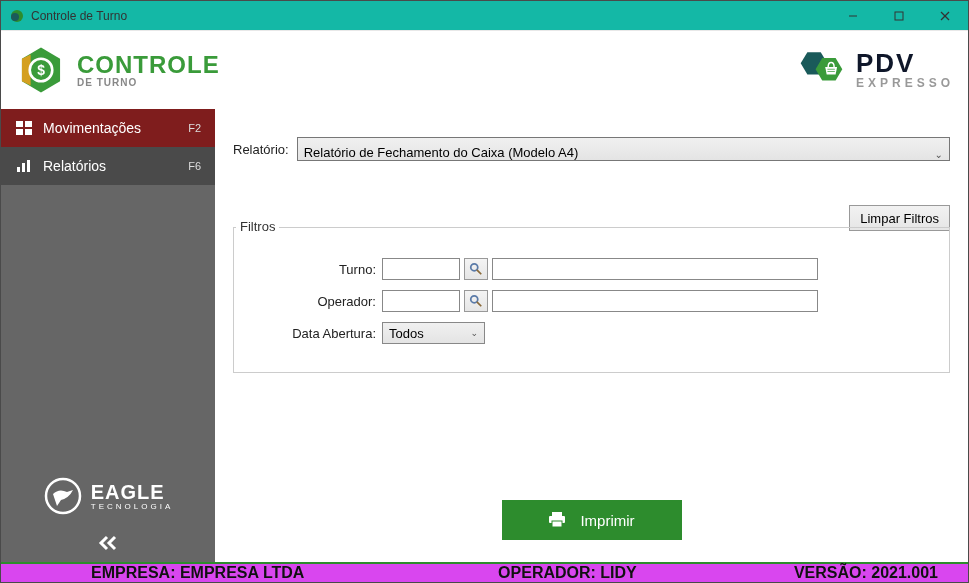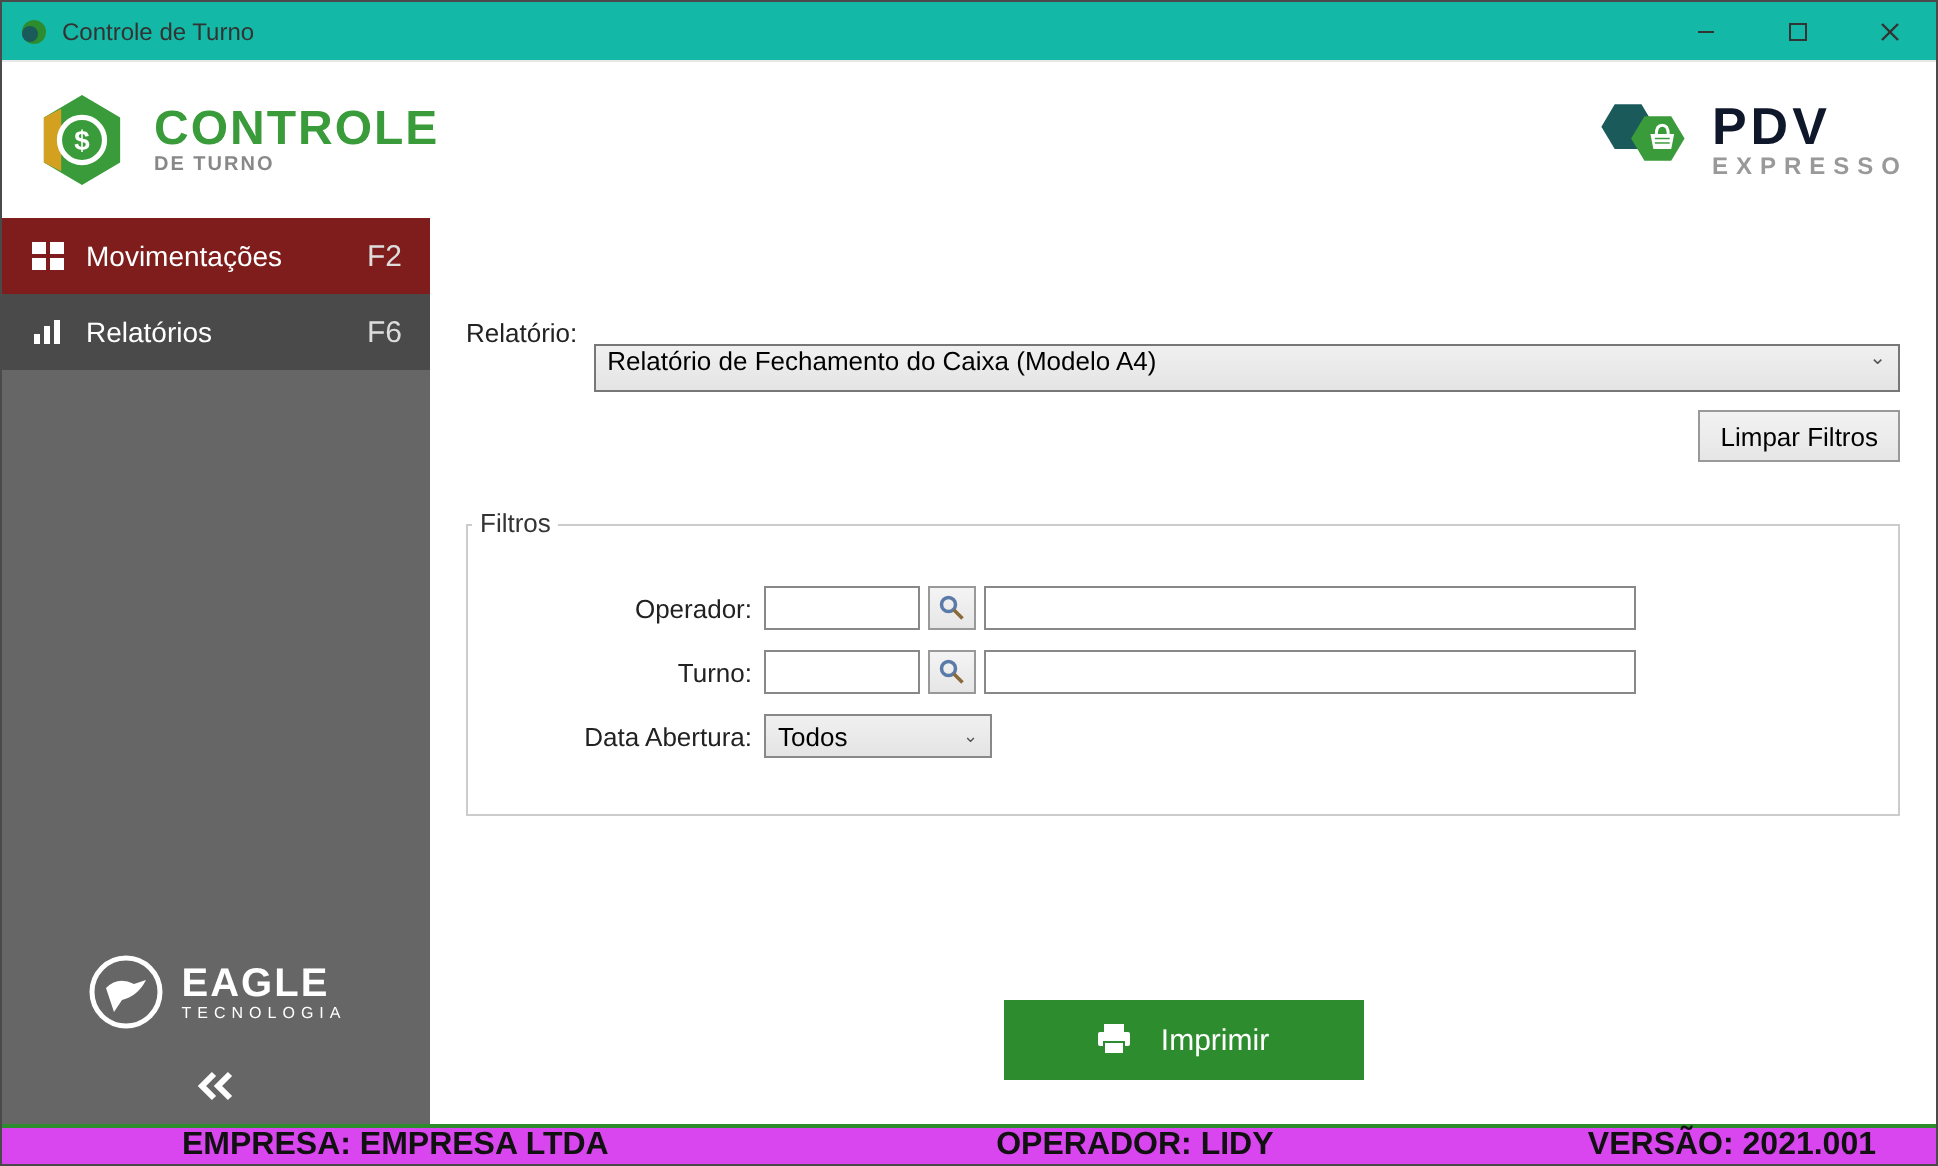--- a/index.html
+++ b/index.html
@@ -23,48 +23,48 @@
     .logo-right .txt .small { font-size: 12px; font-weight: 600; color: #999; letter-spacing: 4px; }
 
     
     .body { flex: 1; display: flex; min-height: 0; }
 
     
     .sidebar { width: 214px; background: #666; display: flex; flex-direction: column; color: #fff; }
     .side-item { height: 38px; display: flex; align-items: center; padding: 0 14px; font-size: 14px; cursor: pointer; }
     .side-item .icon { width: 18px; margin-right: 10px; display: flex; align-items: center; justify-content: center; }
     .side-item .label { flex: 1; }
-    .side-item .key { font-size: 15px; color: #ddd; }
+    .side-item .key { font-size: 11px; color: #ddd; }
     .side-item.active { background: #4a4a4a; }
     .side-item:not(.active) { background: #7f1d1d; }
     .sidebar .spacer { flex: 1; }
     .eagle-logo { display: flex; align-items: center; justify-content: center; padding: 14px 0 8px; gap: 8px; color: #fff; }
     .eagle-logo .txt .big { font-size: 20px; font-weight: 700; letter-spacing: 1px; line-height: 1; }
     .eagle-logo .txt .small { font-size: 8px; letter-spacing: 3px; }
     .collapse-btn { height: 38px; display: flex; align-items: center; justify-content: center; font-size: 18px; font-weight: 700; cursor: pointer; }
 
     
     .main { flex: 1; padding: 28px 18px 18px; display: flex; flex-direction: column; position: relative; }
     .row-report { display: flex; align-items: center; gap: 8px; margin-bottom: 44px; }
     .row-report label { font-size: 13px; color: #222; }
-    .select-report { flex: 1; height: 24px; border: 1px solid #777; background: linear-gradient(#f0f0f0,#e4e4e4); font-size: 13px; padding: 0 6px; display: flex; align-items: flex-start; justify-content: space-between; margin-top: 35px; }
+    .select-report { flex: 1; height: 24px; border: 1px solid #777; background: linear-gradient(#f0f0f0,#e4e4e4); font-size: 13px; padding: 0 6px; display: flex; align-items: flex-end; justify-content: space-between; }
     .select-report .chev { font-size: 10px; color: #555; }
 
     .clear-btn { position: absolute; top: 96px; right: 18px; height: 26px; padding: 0 10px; border: 1px solid #999; background: linear-gradient(#f2f2f2,#e6e6e6); font-size: 13px; cursor: pointer; }
 
     
     .fieldset { border: 1px solid #ccc; position: relative; padding: 30px 18px 18px; margin-top: 22px; }
     .fieldset .legend { position: absolute; top: -9px; left: 2px; background: #fff; padding: 0 4px; font-size: 13px; color: #333; }
     .field-row { display: flex; align-items: center; margin-bottom: 10px; }
     .field-row .lbl { width: 130px; text-align: right; padding-right: 6px; font-size: 13px; color: #222; }
     .input-small { width: 78px; height: 22px; border: 1px solid #888; background: #fff; }
     .search-btn { width: 24px; height: 22px; margin: 0 4px; border: 1px solid #999; background: linear-gradient(#f4f4f4,#e6e6e6); display: flex; align-items: center; justify-content: center; cursor: pointer; }
     .search-btn svg { width: 14px; height: 14px; }
     .input-wide { width: 326px; height: 22px; border: 1px solid #888; background: #fff; }
-    .select-small { width: 114px; height: 22px; border: 1px solid #888; background: linear-gradient(#f0f0f0,#e4e4e4); font-size: 13px; padding: 0 6px; display: flex; align-items: center; justify-content: space-between; }
+    .select-small { width: 103px; height: 22px; border: 1px solid #888; background: linear-gradient(#f0f0f0,#e4e4e4); font-size: 13px; padding: 0 6px; display: flex; align-items: center; justify-content: space-between; }
     .select-small .chev { font-size: 9px; color: #555; }
 
     
     .actions { display: flex; justify-content: center; gap: 42px; margin-top: auto; padding-bottom: 4px; }
     .btn-green { width: 180px; height: 40px; background: #2d8c2d; color: #fff; border: none; font-size: 15px; display: flex; align-items: center; justify-content: center; gap: 14px; cursor: pointer; }
     .btn-green .icon { display: flex; }
 
     
     .statusbar { height: 20px; border-top: 2px solid #2d8c2d; display: flex; align-items: center; font-size: 16px; font-weight: 600; color: #111; background: #d946ef; }
     .statusbar .cell1 { flex: 1.3; padding-left: 90px; }
@@ -187,33 +187,33 @@
         <span class="chev">⌄</span>
       </div>
     </div>
 
     <button class="clear-btn">Limpar Filtros</button>
 
     <div class="fieldset">
       <span class="legend">Filtros</span>
 
       <div class="field-row">
-        <span class="lbl">Operador:</span>
+        <span class="lbl">Turno:</span>
         <input class="input-small" value="" style="">
         <div class="search-btn">
           <svg viewBox="0 0 16 16">
               <circle cx="6" cy="6" r="4" fill="none" stroke="#5a7aa8" stroke-width="2"></circle>
               <line x1="9" y1="9" x2="14" y2="14" stroke="#8a6a3a" stroke-width="2"></line>
             </svg>
         </div>
         <input class="input-wide" value="" style="">
       </div>
 
       <div class="field-row">
-        <span class="lbl">Turno:</span>
+        <span class="lbl">Operador:</span>
         <input class="input-small" value="" style="">
         <div class="search-btn">
           <svg viewBox="0 0 16 16">
               <circle cx="6" cy="6" r="4" fill="none" stroke="#5a7aa8" stroke-width="2"></circle>
               <line x1="9" y1="9" x2="14" y2="14" stroke="#8a6a3a" stroke-width="2"></line>
             </svg>
         </div>
         <input class="input-wide" value="" style="">
       </div>
 

